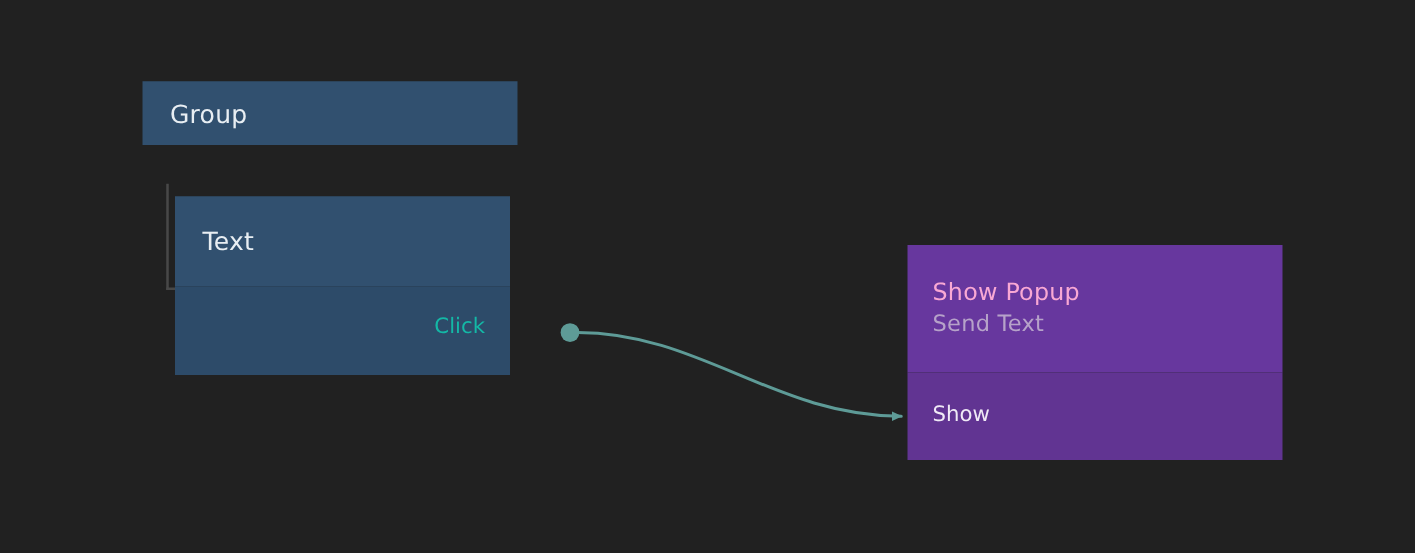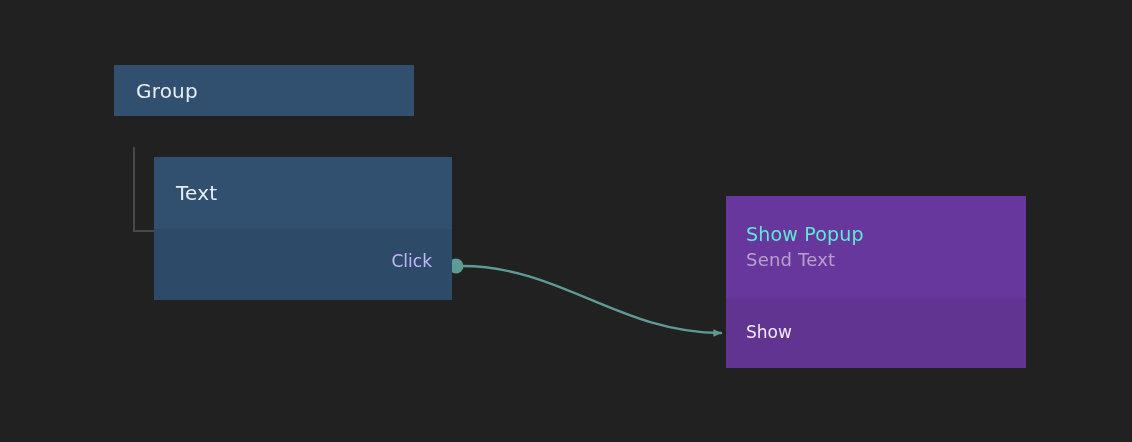--- a/index.html
+++ b/index.html
@@ -55,42 +55,42 @@
     width: 300px;
     height: 73px;
   }
   #node-group .node-header {
     height: 51px;
     padding: 0 0 0 22px;
   }
 
   
   #node-text {
-    left: 154px;
+    left: 140px;
     top: 157px;
-    width: 298px;
+    width: 268px;
     height: 143px;
     justify-content: space-between;
   }
   #node-text .node-header {
     height: 72px;
     padding: 0 0 0 22px;
   }
   #node-text .node-body { height: 71px; }
 
   
   .port-row {
     position: absolute;
     right: 20px;
     top: 22px;
     display: flex;
     align-items: center;
   }
   .port-label {
-    color: #c4b5fd;
+    color: #14b8a6;
     font-size: 17px;
     line-height: 20px;
   }
 
   
   #tree-bracket {
     position: absolute;
     left: 133px;
     top: 147px;
     width: 27px;
@@ -110,21 +110,21 @@
   #node-popup .node-header {
     background: #67379e;
     height: 102px;
     padding: 0 0 0 20px;
   }
   #node-popup .node-body {
     background: #613492;
     height: 70px;
   }
   .popup-title {
-    color: #5eead4;
+    color: #f9a8d4;
     font-size: 19px;
     line-height: 26px;
     letter-spacing: .2px;
   }
   .popup-subtitle {
     color: #b6a2c9;
     font-size: 18px;
     line-height: 26px;
     letter-spacing: .2px;
   }

